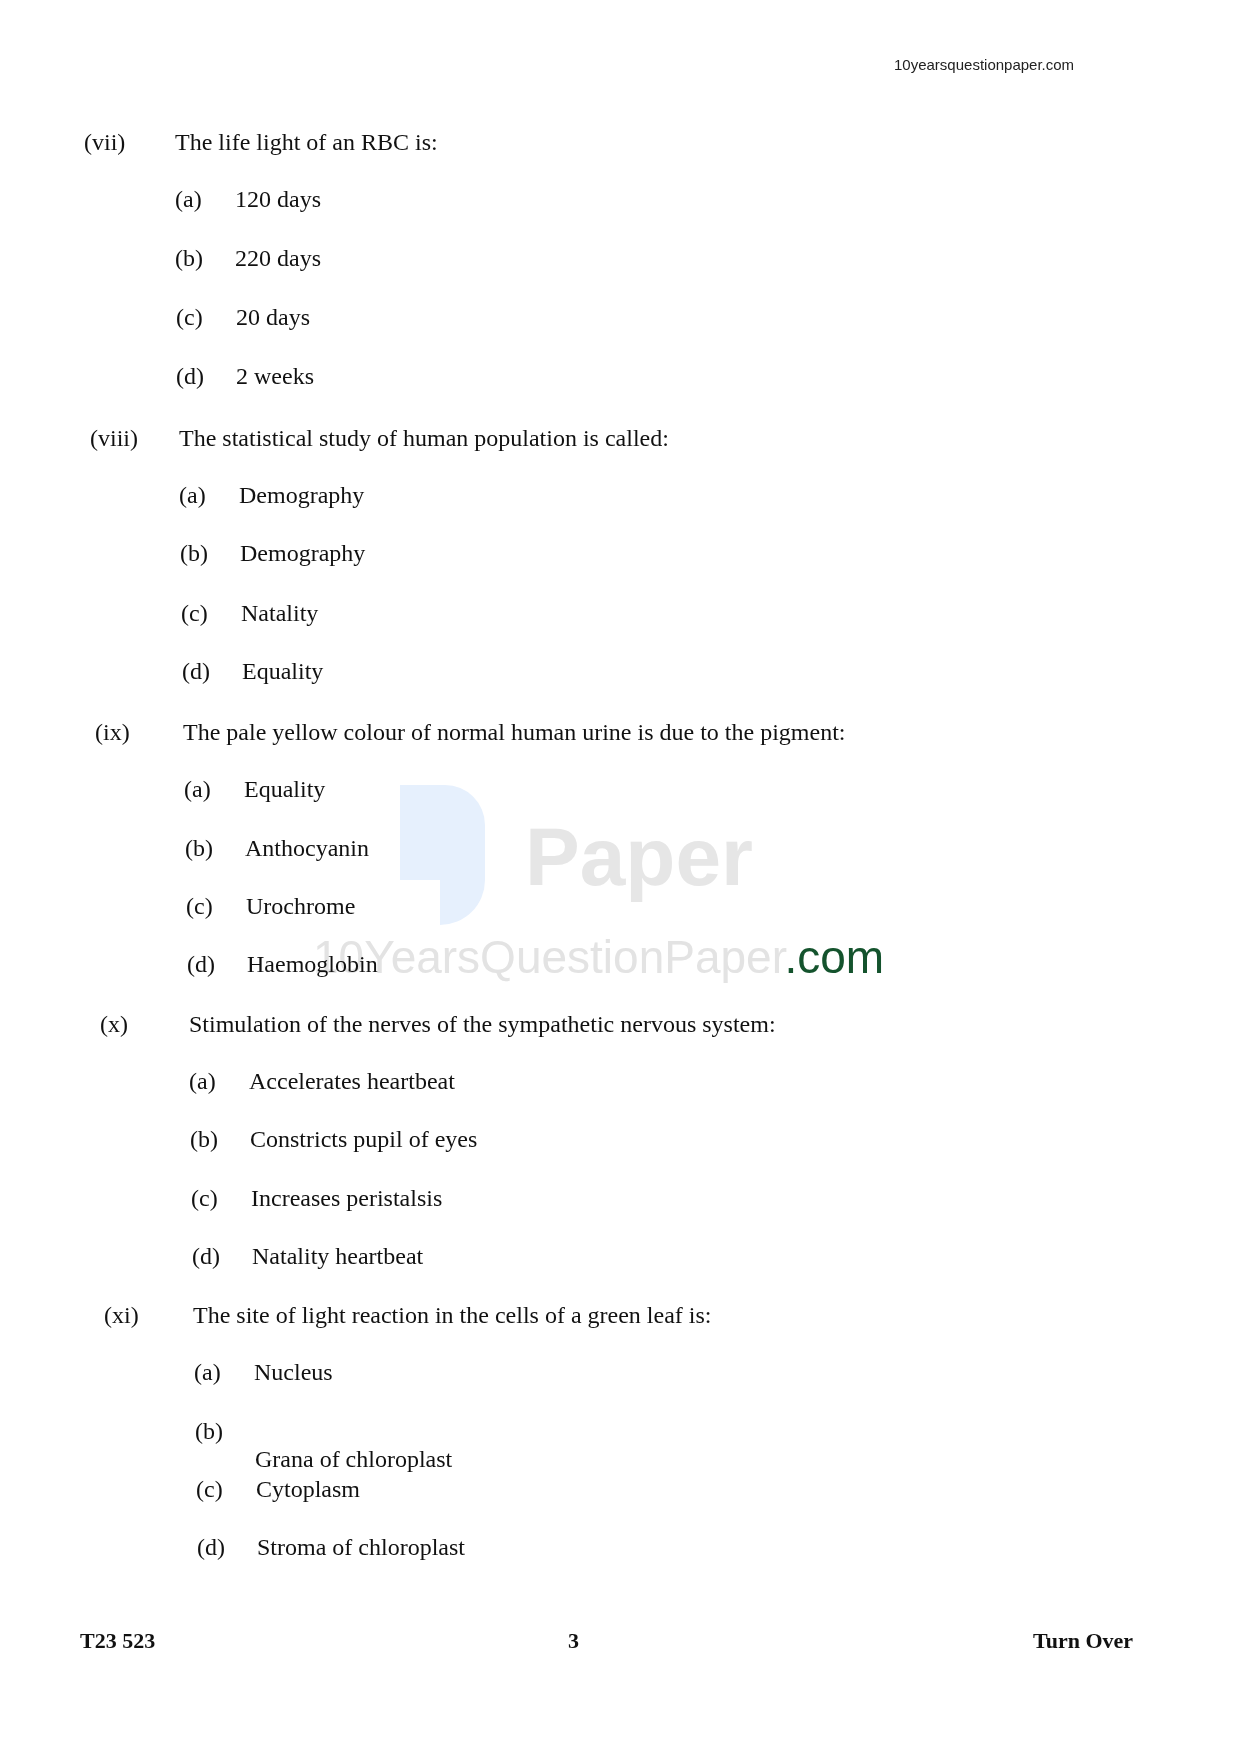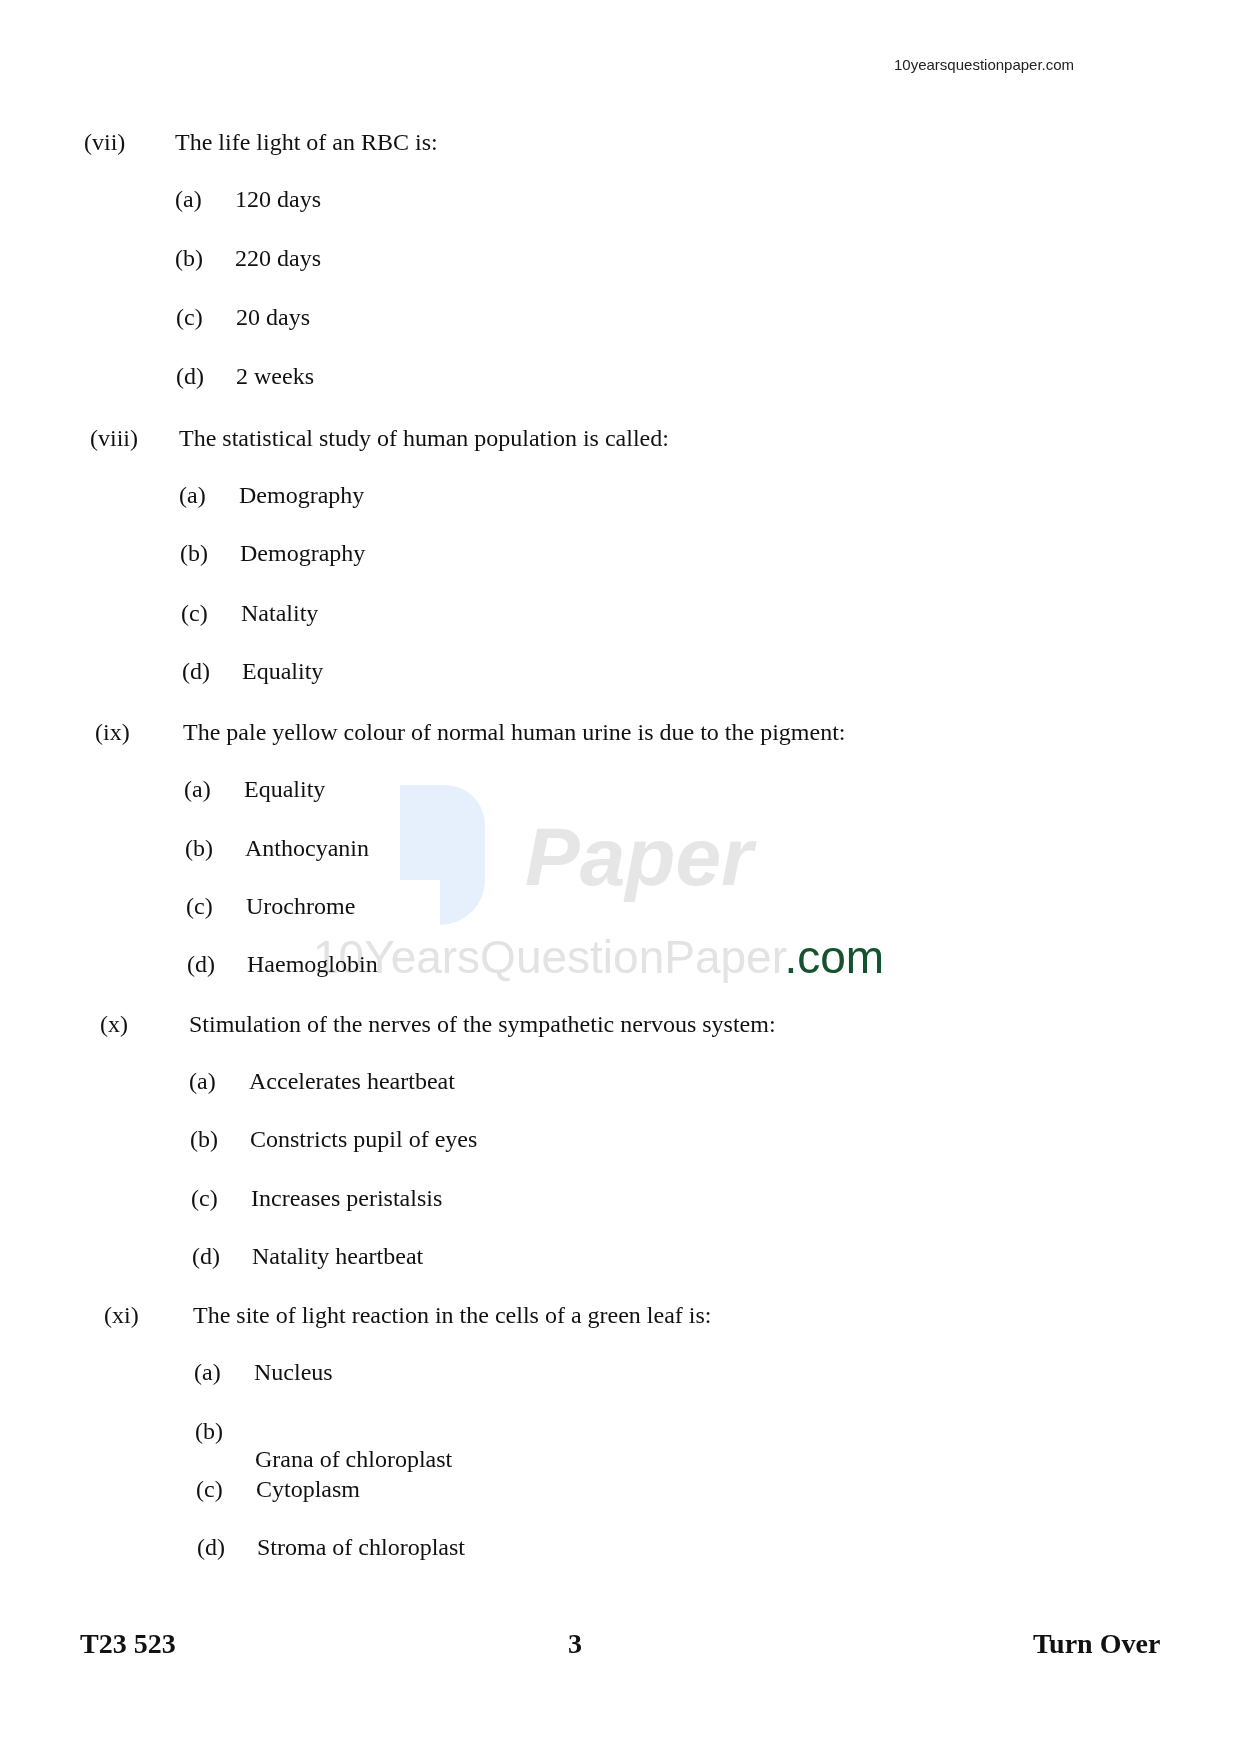--- a/index.html
+++ b/index.html
@@ -2,24 +2,24 @@
 <html><head>
 <meta charset="utf-8">
 <style>
   html, body { margin: 0; padding: 0; background: #ffffff; }
   body { width: 1241px; height: 1756px; position: relative; overflow: hidden;
          font-family: "Liberation Serif", "DejaVu Serif", serif; color: #111; }
   .site { position: absolute; top: 56px; left: 894px; font-family: "Liberation Sans", sans-serif; font-size: 15px; color: #222; }
   .q { position: absolute; font-size: 24px; line-height: 28px; }
   .opt { position: absolute; font-size: 24px; }
   .wm-logo { position: absolute; left: 400px; top: 785px; width: 85px; height: 140px; }
-  .wm-paper { position: absolute; left: 525px; top: 810px; font-family: "Liberation Sans", sans-serif; font-weight: bold; font-size: 82px; color: #e6e6e6; font-style: italic; }
+  .wm-paper { position: absolute; left: 525px; top: 810px; font-family: "Liberation Sans", sans-serif; font-weight: bold; font-size: 82px; color: #e6e6e6; }
   .wm-url { position: absolute; left: 313px; top: 930px; font-family: "Liberation Sans", sans-serif; font-size: 46px; color: #e3e3e3; letter-spacing: 0px; }
   .wm-url .com { color: #14532d; }
-  .footer { position: absolute; top: 1628px; font-weight: bold; font-size: 28px; }
+  .footer { position: absolute; top: 1628px; font-weight: bold; font-size: 22px; }
 </style>
 </head>
 <body>
 
 <div class="site">10yearsquestionpaper.com</div>
 
 <svg class="wm-logo" viewBox="0 0 85 140">
   <path d="M0 0 H45 A40 40 0 0 1 85 40 V95 A45 45 0 0 1 40 140 V95 H0 Z" fill="#e6f0fd"></path>
 </svg>
 <div class="wm-paper">Paper</div>

